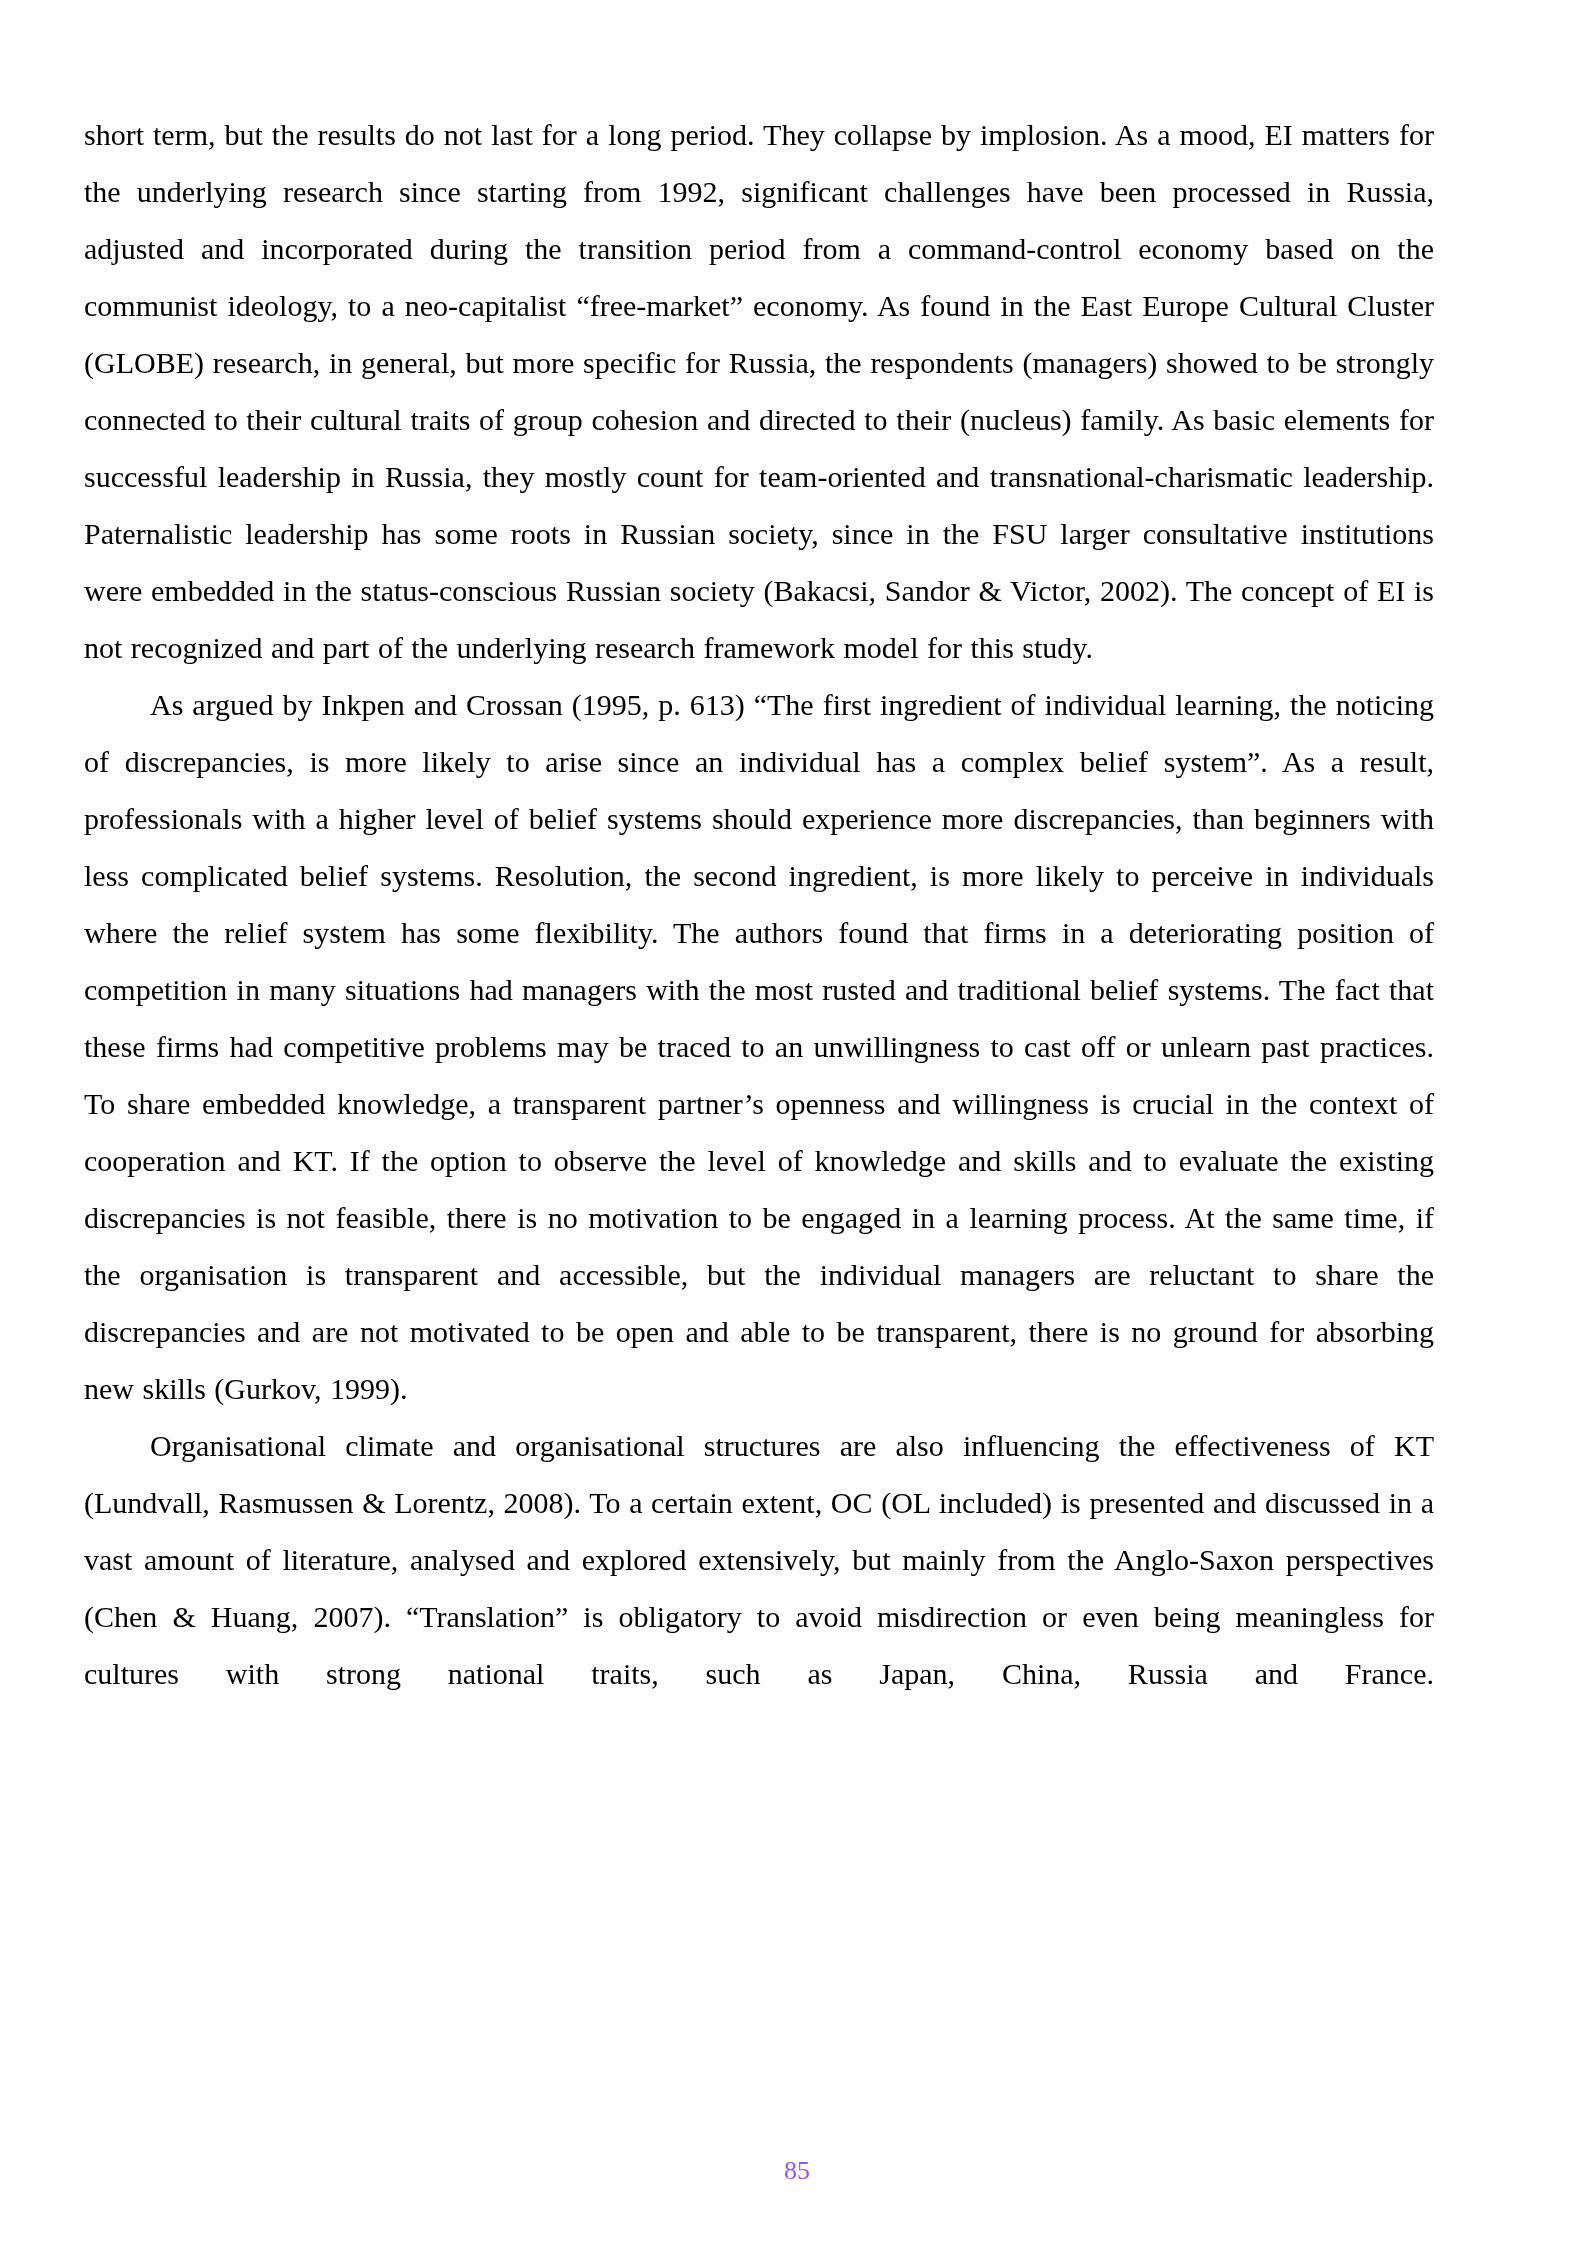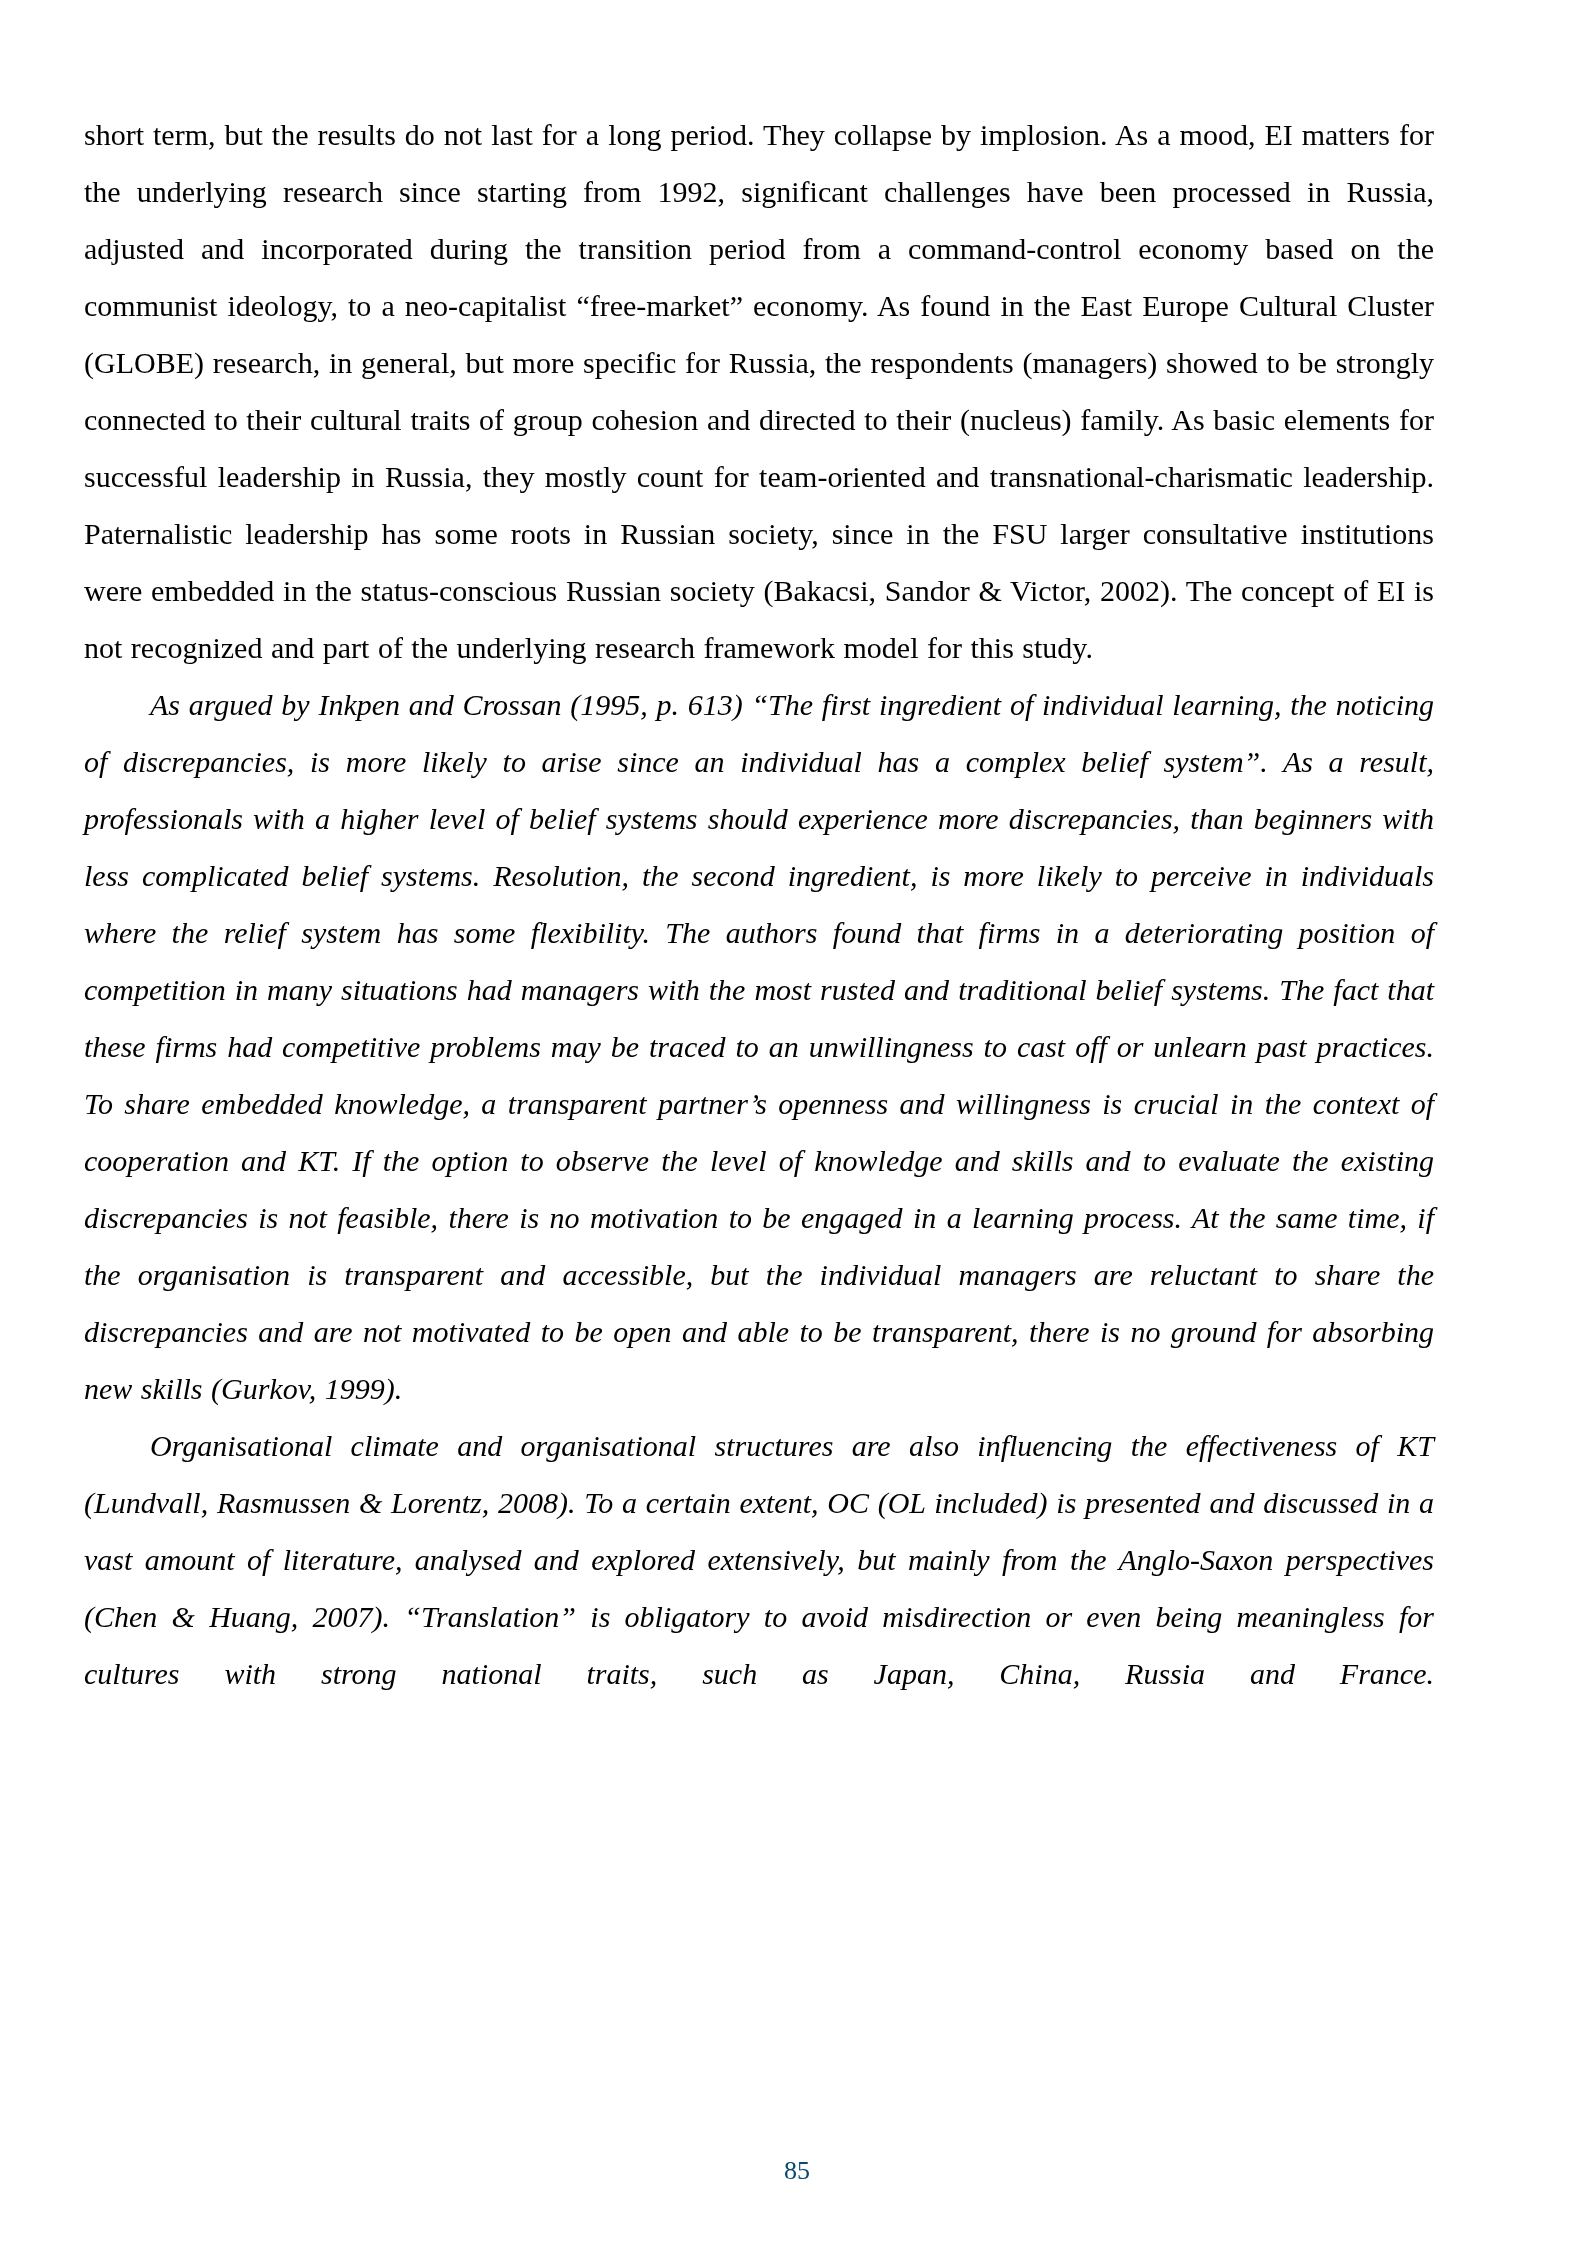--- a/index.html
+++ b/index.html
@@ -25,34 +25,33 @@
     width: 100%;
   }
   .para {
     margin: 0;
     padding: 0;
     text-align: justify;
     word-spacing: 1px;
   }
   .para.indent {
     text-indent: 66px;
-    font-style: italic;
   }
   .para.justify-last {
     text-align-last: justify;
   }
   .page-number {
     position: absolute;
     left: 0;
     right: 0;
     bottom: 66px;
     text-align: center;
     font-size: 26px;
     line-height: 1;
-    color: #0c4a6e;
+    color: #8b5cf6;
   }
 </style>
 </head>
 <body>
 
 <div class="page">
   <div class="text-block">
     <p class="para">short term, but the results do not last for a long period. They collapse by implosion. As a mood, EI matters for the underlying research since starting from 1992, significant challenges have been processed in Russia, adjusted and incorporated during the transition period from a command-control economy based on the communist ideology, to a neo-capitalist “free-market” economy. As found in the East Europe Cultural Cluster (GLOBE) research, in general, but more specific for Russia, the respondents (managers) showed to be strongly connected to their cultural traits of group cohesion and directed to their (nucleus) family. As basic elements for successful leadership in Russia, they mostly count for team-oriented and transnational-charismatic leadership. Paternalistic leadership has some roots in Russian society, since in the FSU larger consultative institutions were embedded in the status-conscious Russian society (Bakacsi, Sandor &amp; Victor, 2002). The concept of EI is not recognized and part of the underlying research framework model for this study.</p>
     <p class="para indent">As argued by Inkpen and Crossan (1995, p. 613) “The first ingredient of individual learning, the noticing of discrepancies, is more likely to arise since an individual has a complex belief system”. As a result, professionals with a higher level of belief systems should experience more discrepancies, than beginners with less complicated belief systems. Resolution, the second ingredient, is more likely to perceive in individuals where the relief system has some flexibility. The authors found that firms in a deteriorating position of competition in many situations had managers with the most rusted and traditional belief systems. The fact that these firms had competitive problems may be traced to an unwillingness to cast off or unlearn past practices. To share embedded knowledge, a transparent partner’s openness and willingness is crucial in the context of cooperation and KT. If the option to observe the level of knowledge and skills and to evaluate the existing discrepancies is not feasible, there is no motivation to be engaged in a learning process. At the same time, if the organisation is transparent and accessible, but the individual managers are reluctant to share the discrepancies and are not motivated to be open and able to be transparent, there is no ground for absorbing new skills (Gurkov, 1999).</p>
     <p class="para indent justify-last">Organisational climate and organisational structures are also influencing the effectiveness of KT (Lundvall, Rasmussen &amp; Lorentz, 2008). To a certain extent, OC (OL included) is presented and discussed in a vast amount of literature, analysed and explored extensively, but mainly from the Anglo-Saxon perspectives (Chen &amp; Huang, 2007). “Translation” is obligatory to avoid misdirection or even being meaningless for cultures with strong national traits, such as Japan, China, Russia and France.</p>

